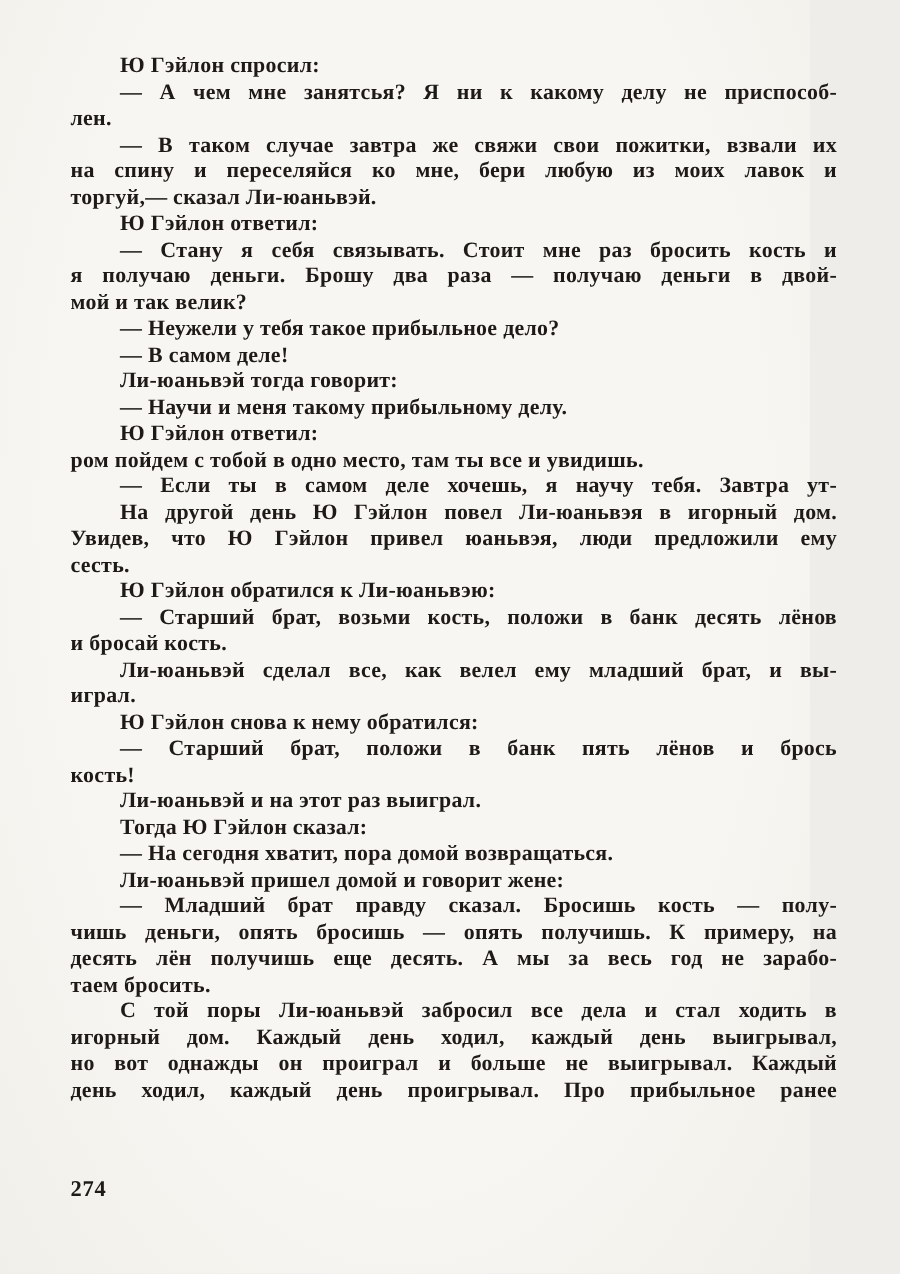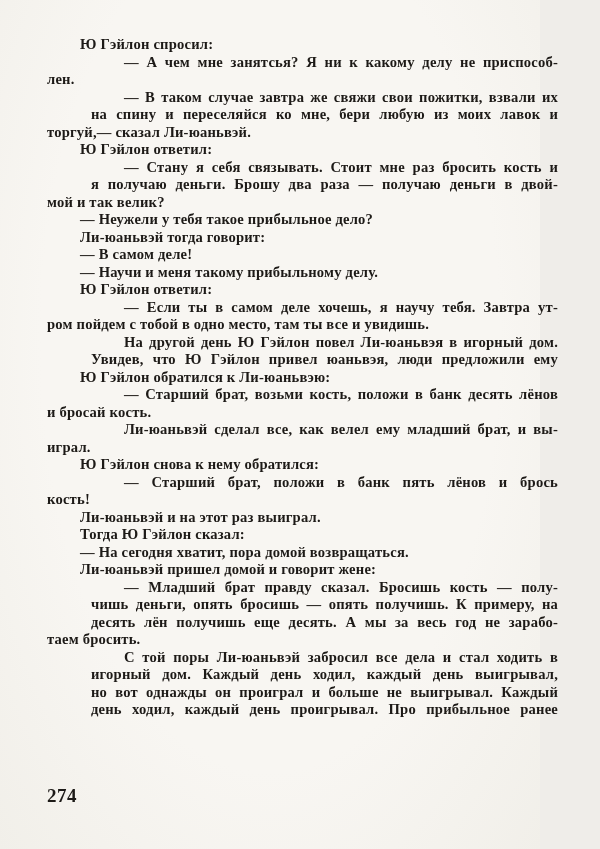--- a/index.html
+++ b/index.html
@@ -33,30 +33,29 @@
     font-size: 14.6px;
     line-height: 17.5px;
     font-weight: 700;
     letter-spacing: 0.2px;
     white-space: normal;
     text-align: left;
   }
   .line.just {
     text-align: justify;
     text-align-last: justify;
-    margin-left: 44px;
   }
   .line.first {
     text-indent: 33px;
   }
   .page-number {
     position: absolute;
     left: 47px;
     top: 785px;
-    font-size: 19px;
+    font-size: 15px;
     font-weight: 700;
     letter-spacing: 0.5px;
     color: #1d1a17;
   }
 </style>
 </head>
 <body>
 
 <div class="page">
   <div class="text-block">
@@ -77,38 +76,39 @@
       </div>
       <div class="paragraph">
         <div class="line just first">— Стану я себя связывать. Стоит мне раз бросить кость и</div>
         <div class="line just">я получаю деньги. Брошу два раза — получаю деньги в двой-</div>
         <div class="line">мой и так велик?</div>
       </div>
       <div class="paragraph">
         <div class="line first">— Неужели у тебя такое прибыльное дело?</div>
       </div>
       <div class="paragraph">
-        <div class="line first">Ли-юаньвэй тогда говорит:</div>
+        <div class="line first">— В самом деле!</div>
       </div>
       <div class="paragraph">
-        <div class="line first">— В самом деле!</div>
+        <div class="line first">Ли-юаньвэй тогда говорит:</div>
       </div>
       <div class="paragraph">
         <div class="line first">— Научи и меня такому прибыльному делу.</div>
       </div>
       <div class="paragraph">
         <div class="line first">Ю Гэйлон ответил:</div>
       </div>
       <div class="paragraph">
+        <div class="line">ром пойдем с тобой в одно место, там ты все и увидишь.</div>
         <div class="line just first">— Если ты в самом деле хочешь, я научу тебя. Завтра ут-</div>
-        <div class="line">ром пойдем с тобой в одно место, там ты все и увидишь.</div>
       </div>
       <div class="paragraph">
         <div class="line just first">На другой день Ю Гэйлон повел Ли-юаньвэя в игорный дом.</div>
         <div class="line just">Увидев, что Ю Гэйлон привел юаньвэя, люди предложили ему</div>
+        <div class="line">сесть.</div>
       </div>
       <div class="paragraph">
         <div class="line first">Ю Гэйлон обратился к Ли-юаньвэю:</div>
       </div>
       <div class="paragraph">
         <div class="line just first">— Старший брат, возьми кость, положи в банк десять лёнов</div>
         <div class="line">и бросай кость.</div>
       </div>
       <div class="paragraph">
         <div class="line just first">Ли-юаньвэй сделал все, как велел ему младший брат, и вы-</div>

